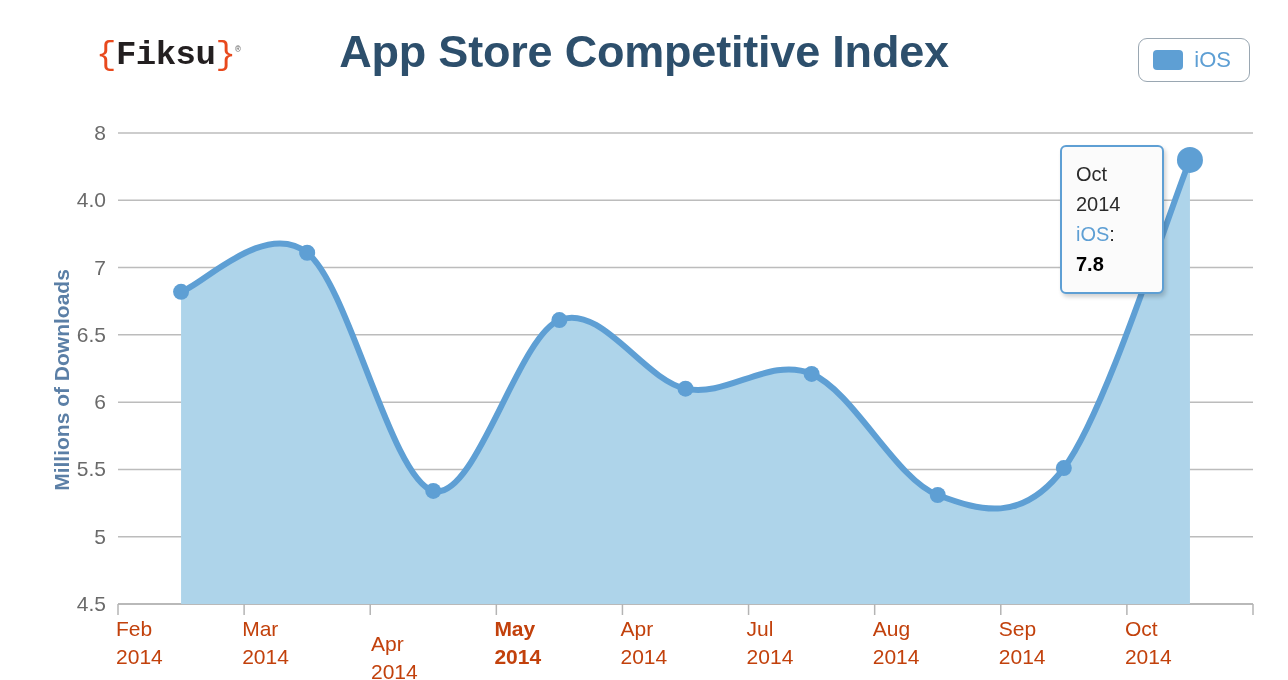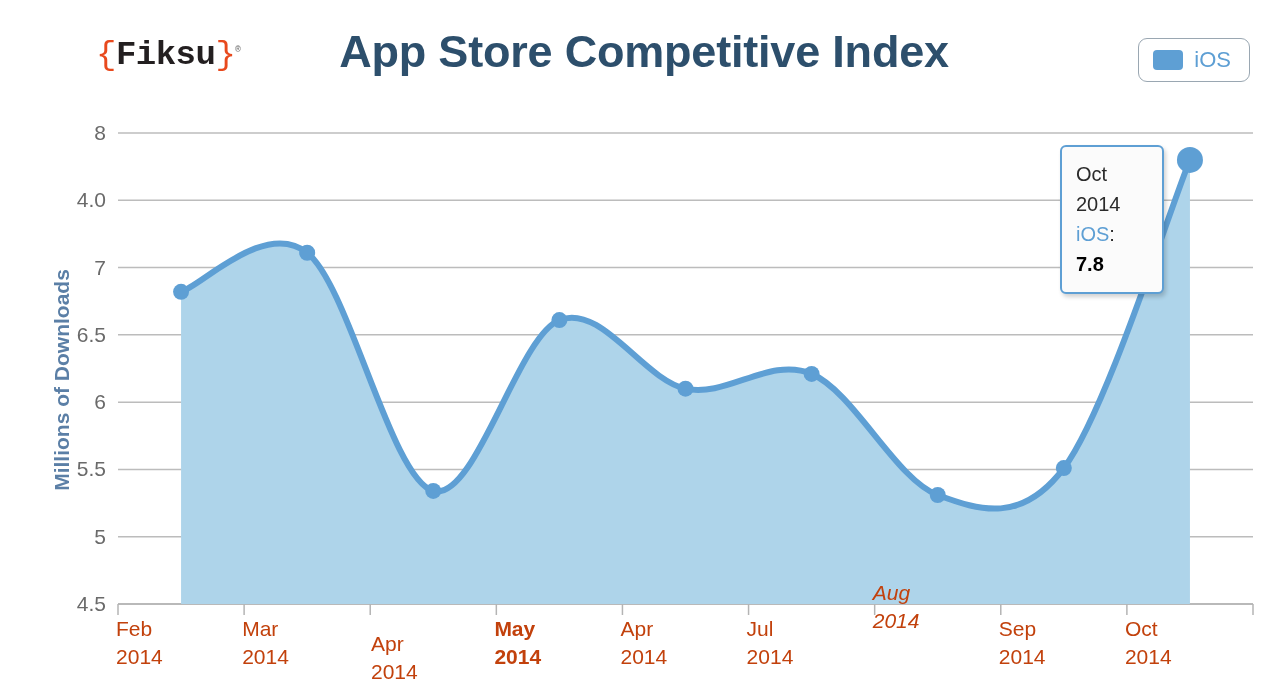--- a/index.html
+++ b/index.html
@@ -212,21 +212,21 @@
       <div class="ytick" style="left: 36px; top: 604px;">4.5</div>
     </div>
   <div id="yaxis-title">Millions of Downloads</div>
   <div id="xticks">
       <div class="xtick" style="left: 181.056px; top: 615px;"><span>Feb</span><span class="yr">2014</span></div>
       <div class="xtick" style="left: 307.167px; top: 615px;"><span>Mar</span><span class="yr">2014</span></div>
       <div class="xtick" style="left: 436px; top: 615px; margin-top: 15px;"><span>Apr</span><span class="yr">2014</span></div>
       <div class="xtick" style="left: 559.389px; top: 615px; font-weight: bold;"><span>May</span><span class="yr">2014</span></div>
       <div class="xtick" style="left: 685.5px; top: 615px;"><span>Apr</span><span class="yr">2014</span></div>
       <div class="xtick" style="left: 811.611px; top: 615px;"><span>Jul</span><span class="yr">2014</span></div>
-      <div class="xtick" style="left: 937.722px; top: 579px; font-style: italic;"><span>Aug</span><span class="yr">2014</span></div>
+      <div class="xtick" style="left: 937.722px; top: 615px;"><span>Aug</span><span class="yr">2014</span></div>
       <div class="xtick" style="left: 1063.83px; top: 615px;"><span>Sep</span><span class="yr">2014</span></div>
       <div class="xtick" style="left: 1189.94px; top: 615px;"><span>Oct</span><span class="yr">2014</span></div>
     </div>
 
   <div id="tooltip">
     <div id="tooltip-month">Oct</div>
     <div id="tooltip-year">2014</div>
     <div><span id="tooltip-series">iOS</span><span>: </span><span id="tooltip-value">7.8</span></div>
   </div>
 

